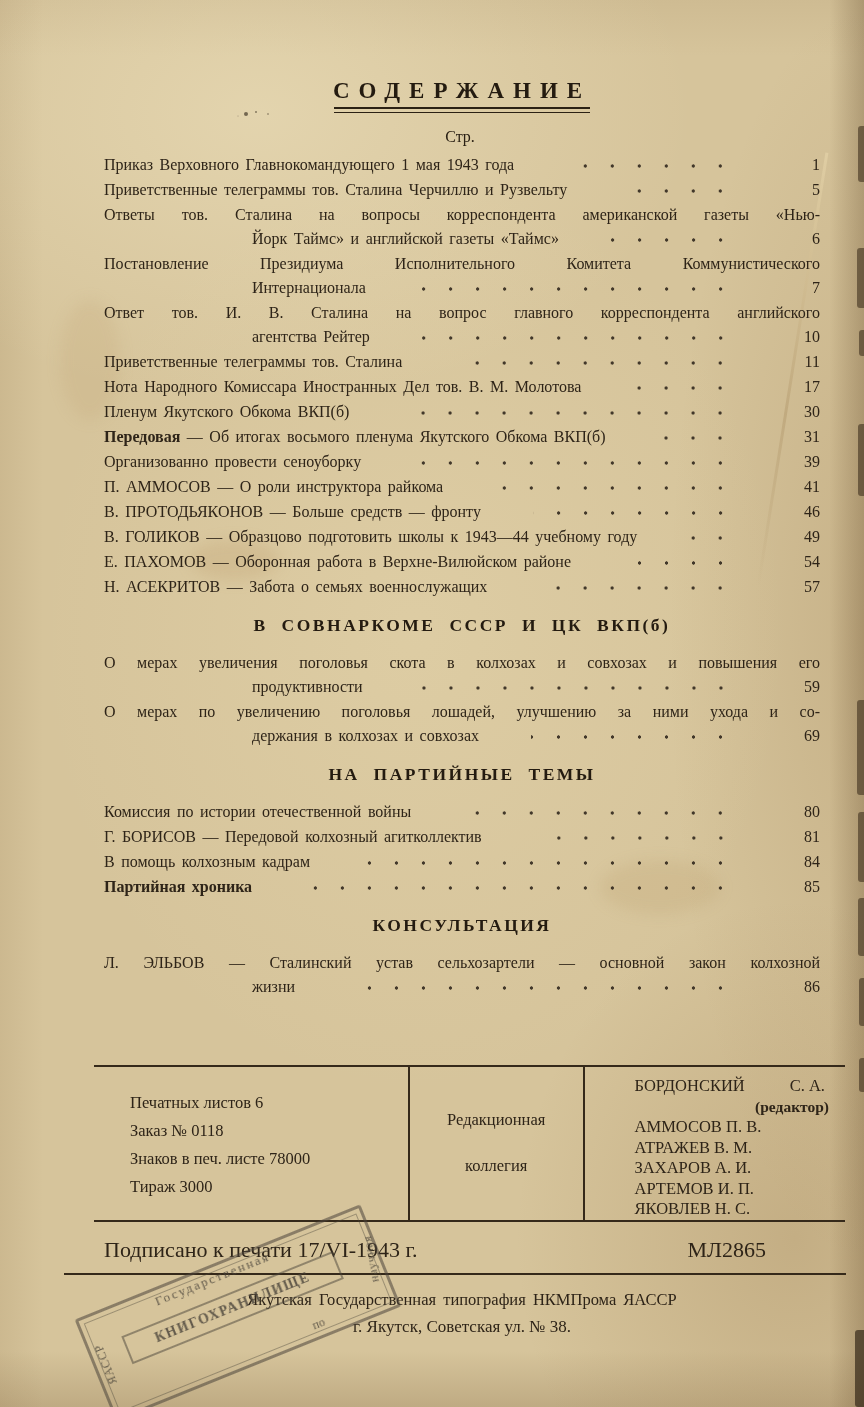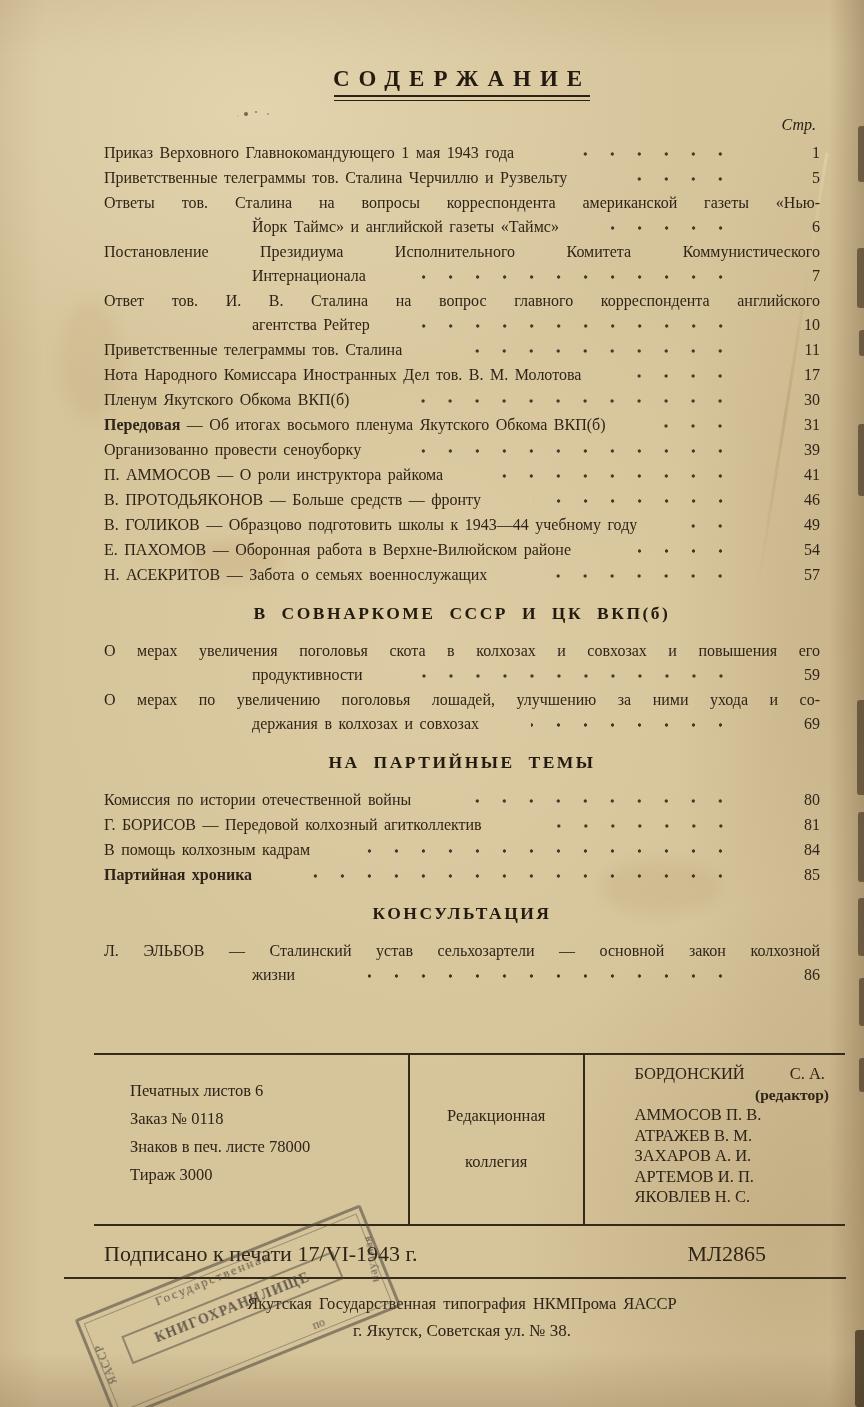--- a/index.html
+++ b/index.html
@@ -10,42 +10,42 @@
       radial-gradient(ellipse 620px 420px at 30% 8%, rgba(248,238,204,.38), transparent 70%),
       radial-gradient(ellipse 520px 640px at 48% 45%, rgba(240,226,185,.28), transparent 72%),
       radial-gradient(ellipse 430px 520px at 92% 88%, rgba(138,103,58,.24), transparent 65%),
       radial-gradient(ellipse 280px 900px at 100% 45%, rgba(133,98,54,.18), transparent 70%),
       linear-gradient(90deg, rgba(130,100,60,.12) 0, transparent 5%, transparent 96%, rgba(92,68,38,.30) 100%),
       linear-gradient(180deg, rgba(130,100,60,.09) 0, transparent 4%, transparent 96%, rgba(108,80,45,.22) 100%);
     font-family:"Liberation Serif","DejaVu Serif",serif;
     color:#2e2418;
   }
   .content{position:absolute; left:104px; right:44px; top:66px;}
-  .title-wrap{text-align:center; margin-bottom:2px;}
+  .title-wrap{text-align:center; margin-bottom:2px;margin-top:12px;}
   .title{display:inline-block; font-size:23px; font-weight:bold; letter-spacing:9px; color:#241b10;}
   .title-rule{width:256px; height:3px; margin:3px auto 0; border-top:2.5px solid #2b2114; border-bottom:1.5px solid #2b2114;}
-  .page-col{text-align:right; font-style:italic; font-size:16px; margin:15px 4px 7px 0; color:#2a2014;}
+  .page-col{text-align:center; font-size:16px; margin:15px 4px 7px 0; color:#2a2014;}
   .entry{font-size:16px; line-height:24px; margin-bottom:1px; word-spacing:2.5px;}
   .row{display:flex; align-items:flex-start;gap:40px;}
   .t{flex:0 1 auto;}
   .lead{font-weight:bold;}
   .justify{text-align:justify; text-align-last:justify;}
   .ind{flex:0 0 108px;}
   .leader{
     flex:1 1 auto; min-width:14px; height:10px; align-self:flex-end; margin:0 8px 6px 12px;
     background-image:radial-gradient(circle, rgba(45,36,26,.88) 1.4px, rgba(45,36,26,0) 1.9px);
     background-size:27px 10px; background-repeat:repeat-x; background-position:right 4px bottom 0px;
   }
   .pageno{flex:0 0 34px; text-align:right;}
   .section-heading{text-align:center; font-weight:bold; font-size:17.5px; letter-spacing:2.5px; word-spacing:7px; margin:16px 0 15px; color:#241b10;}
   
   .colophon{display:flex; margin:66px 0 0 -10px; width:calc(100% + 35px); border-top:2.5px solid #35291a; border-bottom:2.5px solid #35291a; box-sizing:border-box;}
   .col-left{flex:0 0 37%; padding:22px 0 18px 36px; font-size:16.5px; line-height:28px;}
   .col-mid{flex:0 0 23%; border-left:2px solid #35291a; border-right:2px solid #35291a; display:flex; flex-direction:column; justify-content:center; align-items:center; gap:26px; font-size:16.5px;}
-  .col-right{flex:1 1 auto; padding:9px 6px 16px 50px; font-size:16.5px; line-height:20.5px;}
+  .col-right{flex:1 1 auto; padding:9px 6px 0 50px; font-size:16.5px; line-height:20.5px;}
   .editor-line{display:flex; justify-content:space-between; padding-right:14px;}
   .editor-role{text-align:right; padding-right:10px; font-size:15.5px;font-weight:bold;}
   
   .footer-sign{position:relative; margin-top:15px; font-size:22px;}
   .code{position:absolute; right:54px; top:0;}
   .footer-rule{border-top:2px solid #35291a; margin:10px -26px 0 -40px;}
   .printer{text-align:center; margin-top:15px; font-size:16.5px; word-spacing:3px;}
   .address{text-align:center; margin-top:7px; font-size:17px;}
   
   .stamp{position:absolute; left:84px; top:1258px; width:302px; height:104px; transform:rotate(-22deg);

